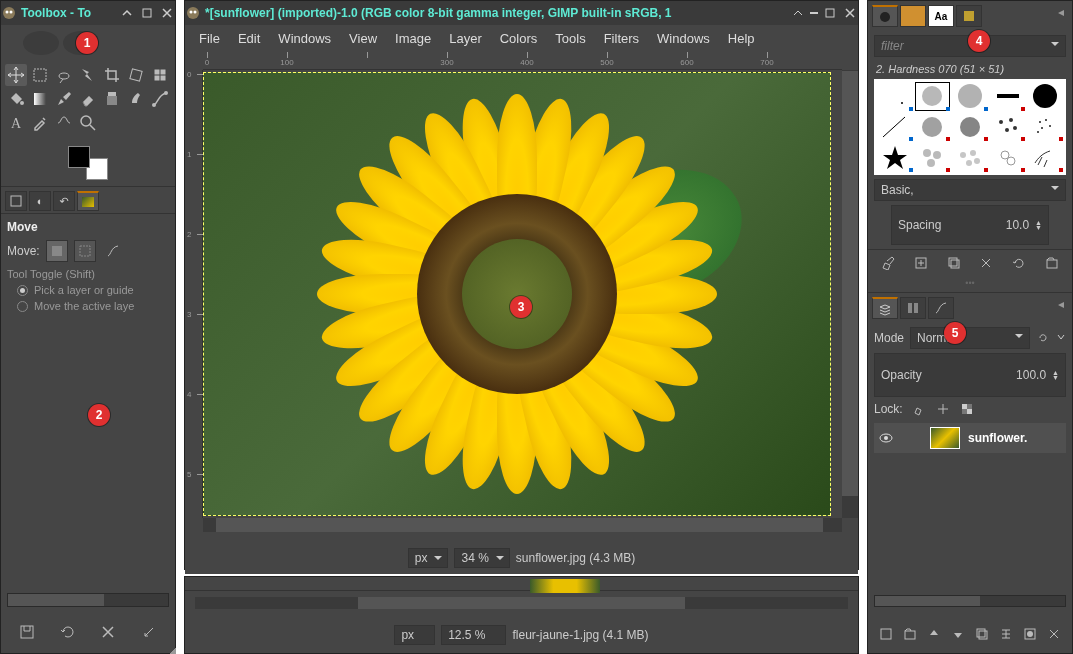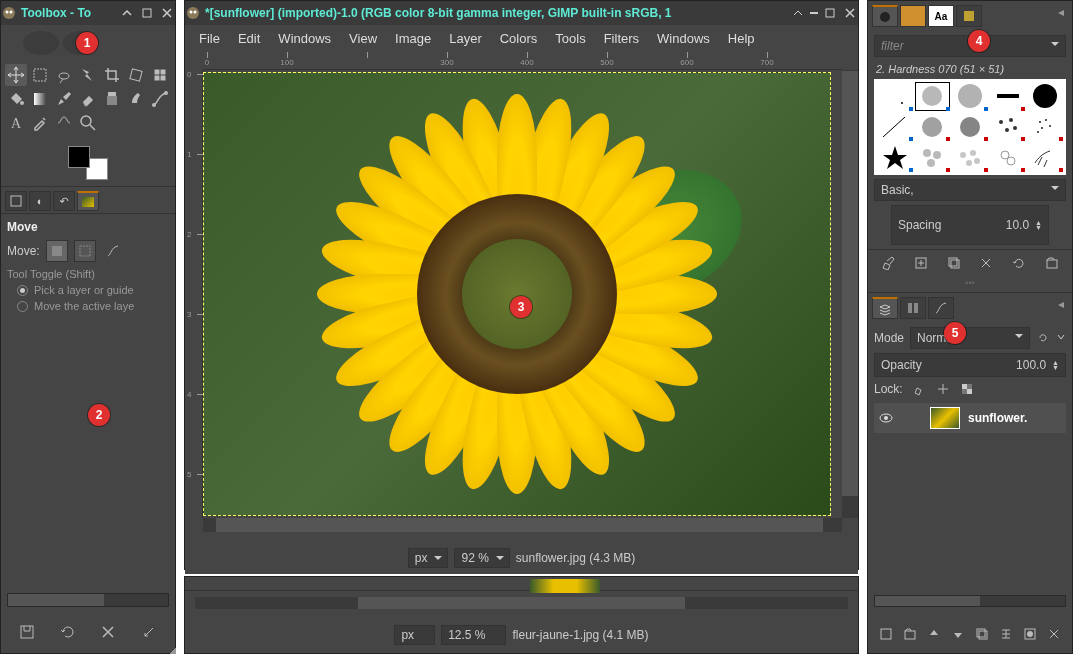--- a/index.html
+++ b/index.html
@@ -87,21 +87,21 @@
 .brush-select-row::after { content:""; margin-left:auto; border:4px solid transparent; border-top-color:#ccc;}
 .spacing-row { margin:4px 23px; background:#3a3a3a; border:1px solid #333; padding:12px 6px; display:flex; align-items:center;}
 .spacing-row .val { margin-left:auto;}
 .spacing-row .arrows { margin-left:6px; display:flex; flex-direction:column; line-height:5px; font-size:7px;}
 .action-row { display:flex; gap:4px; padding:4px 6px; justify-content:space-around; border-top:1px solid #333; margin-top:4px;}
 .action-row .a { width:18px; height:18px; color:#bbb; display:flex; align-items:center; justify-content:center;}
 .layers-tabs { display:flex; gap:2px; padding:4px; border-top:1px solid #333; margin-top:4px;}
 .mode-row { margin:4px 6px; display:flex; align-items:center; gap:6px;}
 .mode-row .sel-mode { flex:1; background:#3a3a3a; border:1px solid #333; padding:3px 6px; display:flex; align-items:center;}
 .mode-row .sel-mode::after { content:""; margin-left:auto; border:4px solid transparent; border-top-color:#ccc;}
-.opacity-row { margin:4px 6px; background:#3a3a3a; border:1px solid #333; padding:4px 6px; display:flex; align-items:center;}
+.opacity-row { margin:4px 6px; background:#3a3a3a; border:1px solid #333; padding:14px 6px; display:flex; align-items:center;}
 .opacity-row .val { margin-left:auto;}
 .opacity-row .arrows { margin-left:6px; display:flex; flex-direction:column; line-height:5px; font-size:7px;}
 .lock-row { margin:4px 6px; display:flex; align-items:center; gap:8px;}
 .lock-row .li { width:16px; height:16px; display:flex; align-items:center; justify-content:center;}
 .layer-list { margin:6px 6px; }
 .layer-row { display:flex; align-items:center; gap:8px; padding:4px; background:#505050;}
 .layer-eye { width:16px; height:16px;}
 .layer-thumb { width:30px; height:22px; background: linear-gradient(135deg,#3a5a2a,#e8c000,#3a5a2a); border:1px solid #fff;}
 .layer-name { font-weight:bold; color:#fff; white-space:nowrap; overflow:hidden;}
 .right-bottom-scroll { position:absolute; bottom:46px; left:6px; right:6px; height:12px; background:#3a3a3a; border:1px solid #2a2a2a;}
@@ -449,21 +449,21 @@
     </div>
     <div class="scroll-h">
         <div class="thumb"></div>
       </div>
     <div class="scroll-v">
         <div class="thumb"></div>
       </div>
   </div>
   <div class="statusbar">
     <div class="sel">px</div>
-    <div class="sel">92 %</div>
+    <div class="sel">34 %</div>
     <span>sunflower.jpg (4.3  MB)</span>
   </div>
 </div>
 
 <div id="image-strip">
   <div class="ruler-h2"></div>
   <div class="thumb-img"></div>
   <div class="scroll3">
       <div class="thumb"></div>
     </div>

